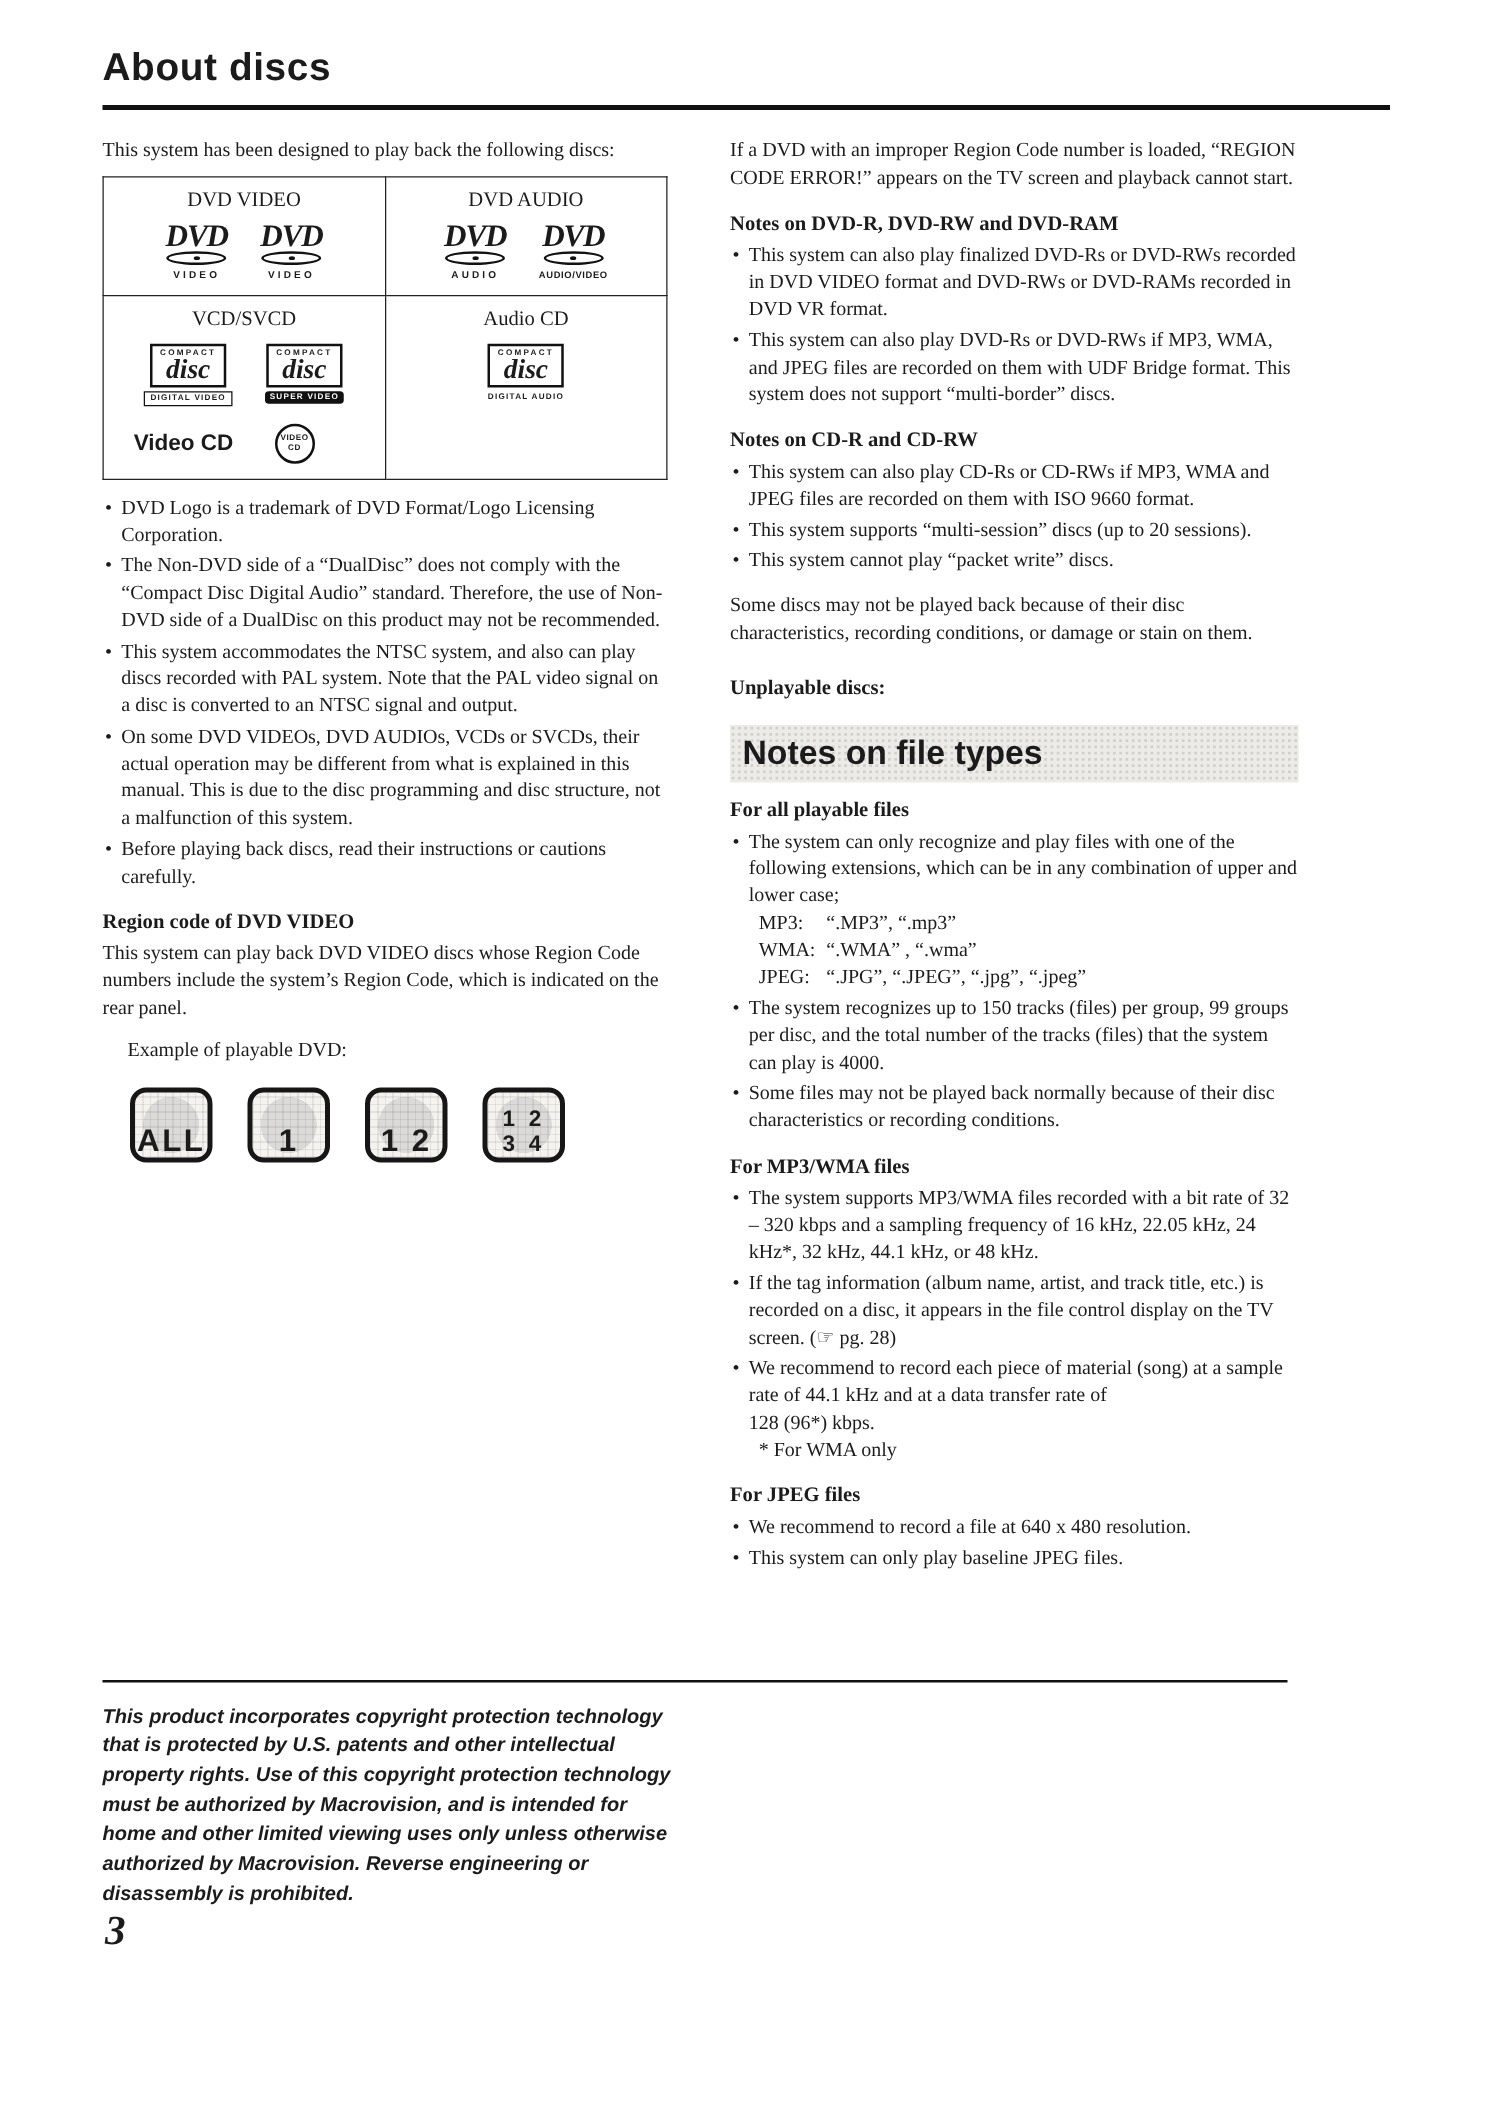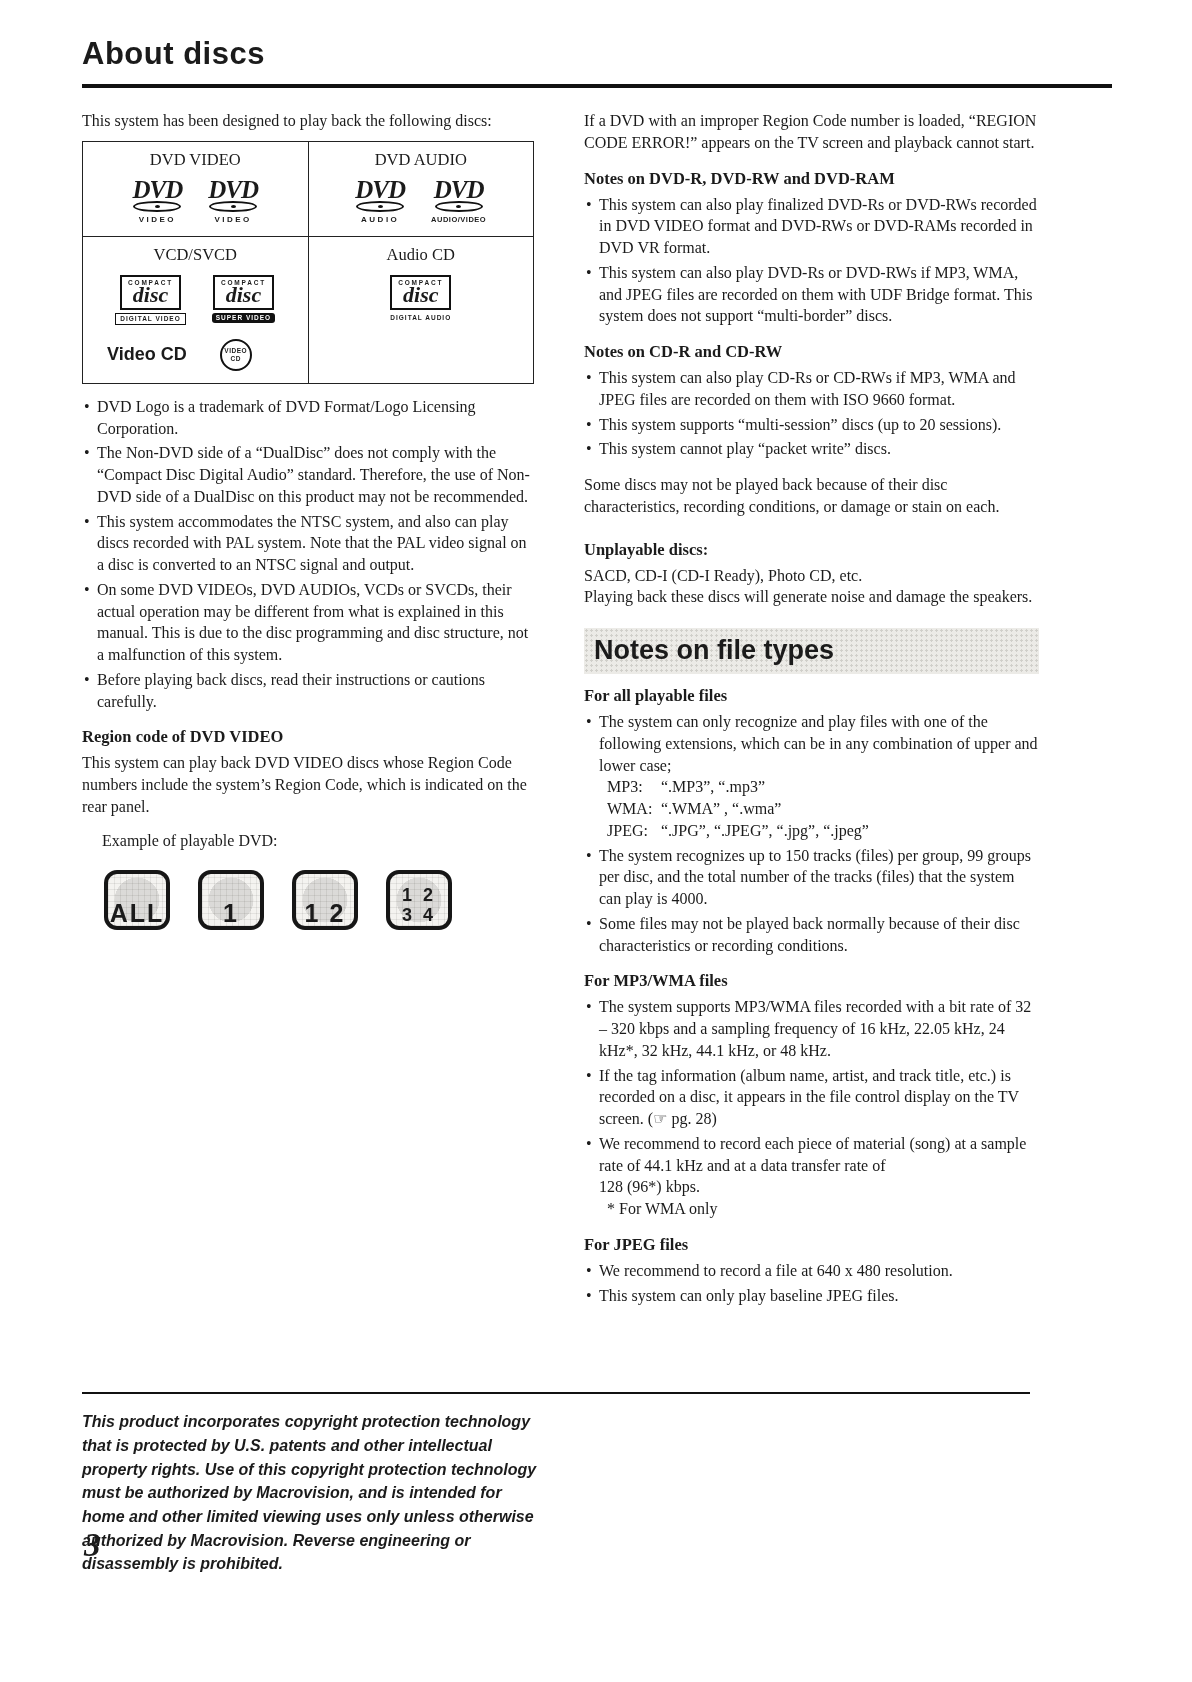--- a/index.html
+++ b/index.html
@@ -290,25 +290,23 @@
         <li>This system can also play DVD-Rs or DVD-RWs if MP3, WMA, and JPEG files are recorded on them with UDF Bridge format. This system does not support “multi-border” discs.</li>
       </ul>
 
       <h3 class="sub-heading">Notes on CD-R and CD-RW</h3>
       <ul class="bullets">
         <li>This system can also play CD-Rs or CD-RWs if MP3, WMA and JPEG files are recorded on them with ISO 9660 format.</li>
         <li>This system supports “multi-session” discs (up to 20 sessions).</li>
         <li>This system cannot play “packet write” discs.</li>
       </ul>
 
-      <p class="body" style="margin-top:14px;">Some discs may not be played back because of their disc characteristics, recording conditions, or damage or stain on each.</p>
+      <p class="body" style="margin-top:14px;">Some discs may not be played back because of their disc characteristics, recording conditions, or damage or stain on them.</p>
 
       <h3 class="sub-heading" style="margin-top:22px;">Unplayable discs:</h3>
-      <p class="body pre-line">SACD, CD-I (CD-I Ready), Photo CD, etc.
-Playing back these discs will generate noise and damage the speakers.</p>
 
       <h2 class="section-banner" style="margin-top:20px;">Notes on file types</h2>
 
       <h3 class="sub-heading" style="margin-top:4px;">For all playable files</h3>
       <ul class="bullets">
         <li>
           <span>The system can only recognize and play files with one of the following extensions, which can be in any combination of upper and lower case;</span>
           <span class="ext-line"><span class="ext-key">MP3:</span><span>“.MP3”, “.mp3”</span></span>
           <span class="ext-line"><span class="ext-key">WMA:</span><span>“.WMA” , “.wma”</span></span>
           <span class="ext-line"><span class="ext-key">JPEG:</span><span>“.JPG”, “.JPEG”, “.jpg”, “.jpeg”</span></span>

